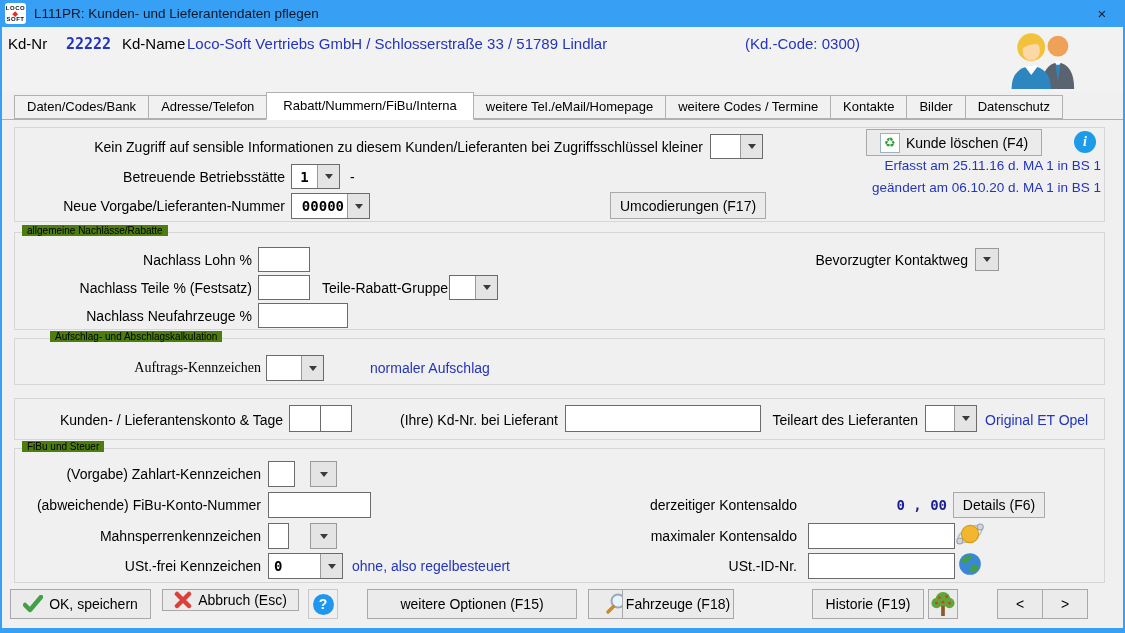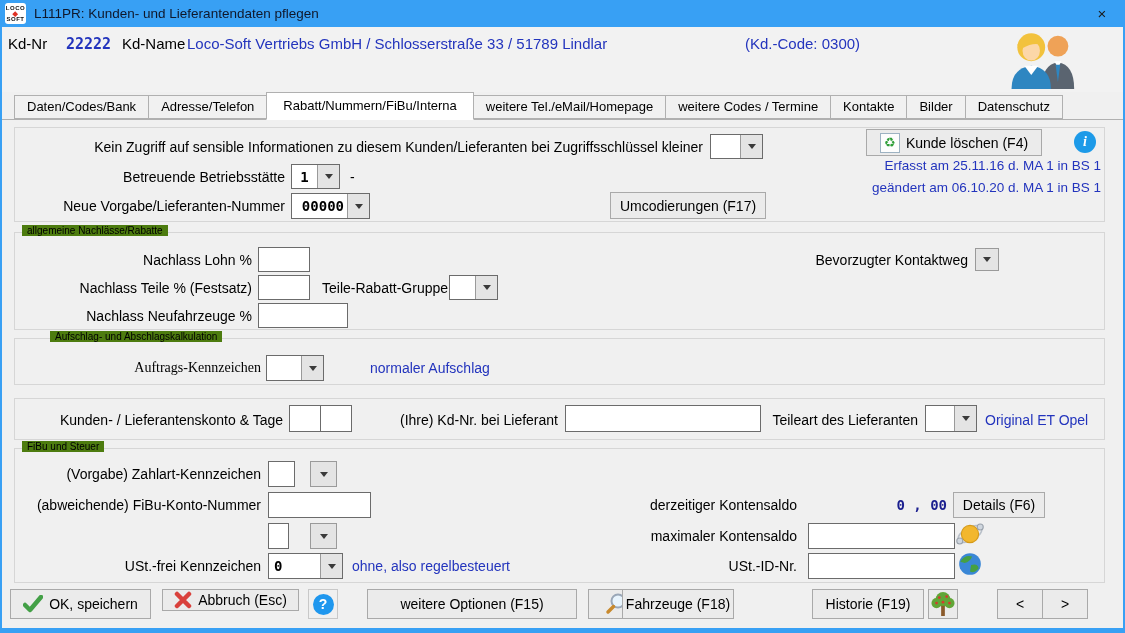--- a/index.html
+++ b/index.html
@@ -163,20 +163,21 @@
 
   <div class="panel" style="top:448px;height:135px;"></div>
   <span class="legend" style="left:22px;top:441px;">FiBu und Steuer</span>
   <span class="lbl r" style="left:20px;top:466px;width:241px;">(Vorgabe) Zahlart-Kennzeichen</span>
   <div class="inp" style="left:268px;top:461px;width:27px;height:26px;"></div>
   <div class="ddbtn" style="left:310px;top:461px;width:27px;height:26px;">
       <span class="tri"></span>
     </div>
   <span class="lbl r" style="left:20px;top:497px;width:241px;">(abweichende) FiBu-Konto-Nummer</span>
   <div class="inp" style="left:268px;top:492px;width:103px;height:26px;"></div>
+  <span class="lbl r" style="left:20px;top:528px;width:241px;">Mahnsperrenkennzeichen</span>
   <div class="inp" style="left:268px;top:523px;width:21px;height:26px;"></div>
   <div class="ddbtn" style="left:310px;top:523px;width:27px;height:26px;">
       <span class="tri"></span>
     </div>
   <span class="lbl r" style="left:20px;top:558px;width:241px;">USt.-frei Kennzeichen</span>
   <div class="combo" style="left:268px;top:553px;width:75px;height:26px;">
     <div class="tx val" style="padding-left:5px;">0</div>
     <div class="db">
         <span class="tri"></span>
       </div>

